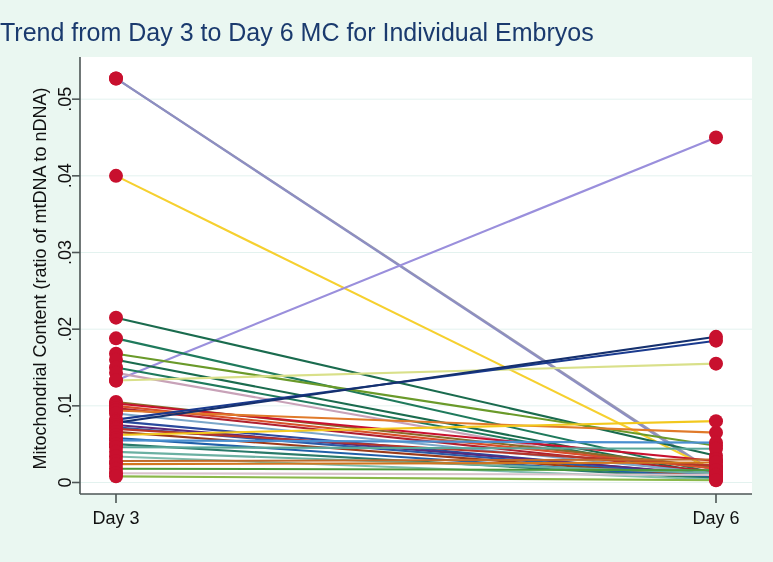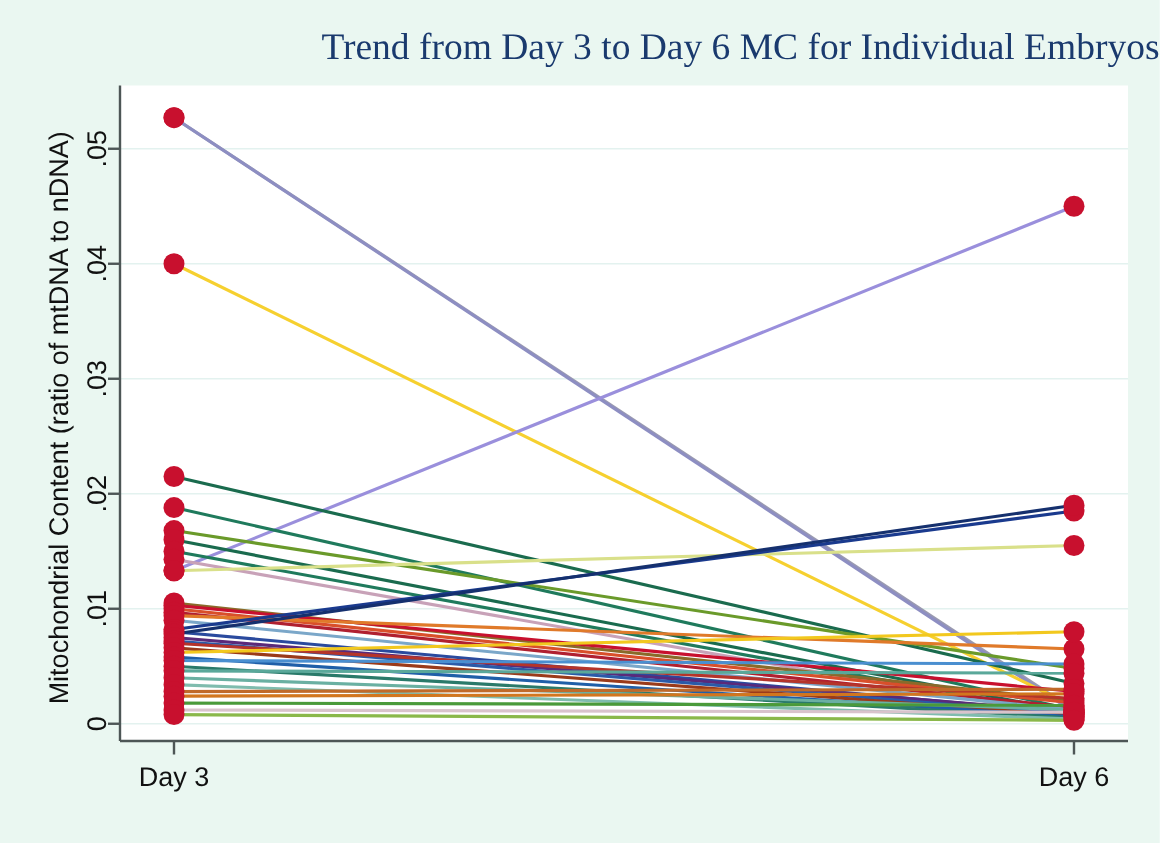--- a/index.html
+++ b/index.html
@@ -17,24 +17,24 @@
     position: relative;
     width: 773px;
     height: 562px;
     background: #eaf7f1;
   }
   #chart-title {
     position: absolute;
     left: 0;
     top: 18px;
     width: 773px;
-    text-align: right;
+    text-align: left;
     font-size: 25px;
     color: #1a3a6e;
-    font-family: Liberation Serif, serif;
+    font-family: Liberation Sans, sans-serif;
     letter-spacing: 0px;
     white-space: nowrap;
   }
   #ylabel {
     position: absolute;
     left: -180px;
     top: 268px;
     width: 440px;
     text-align: center;
     font-size: 18px;

